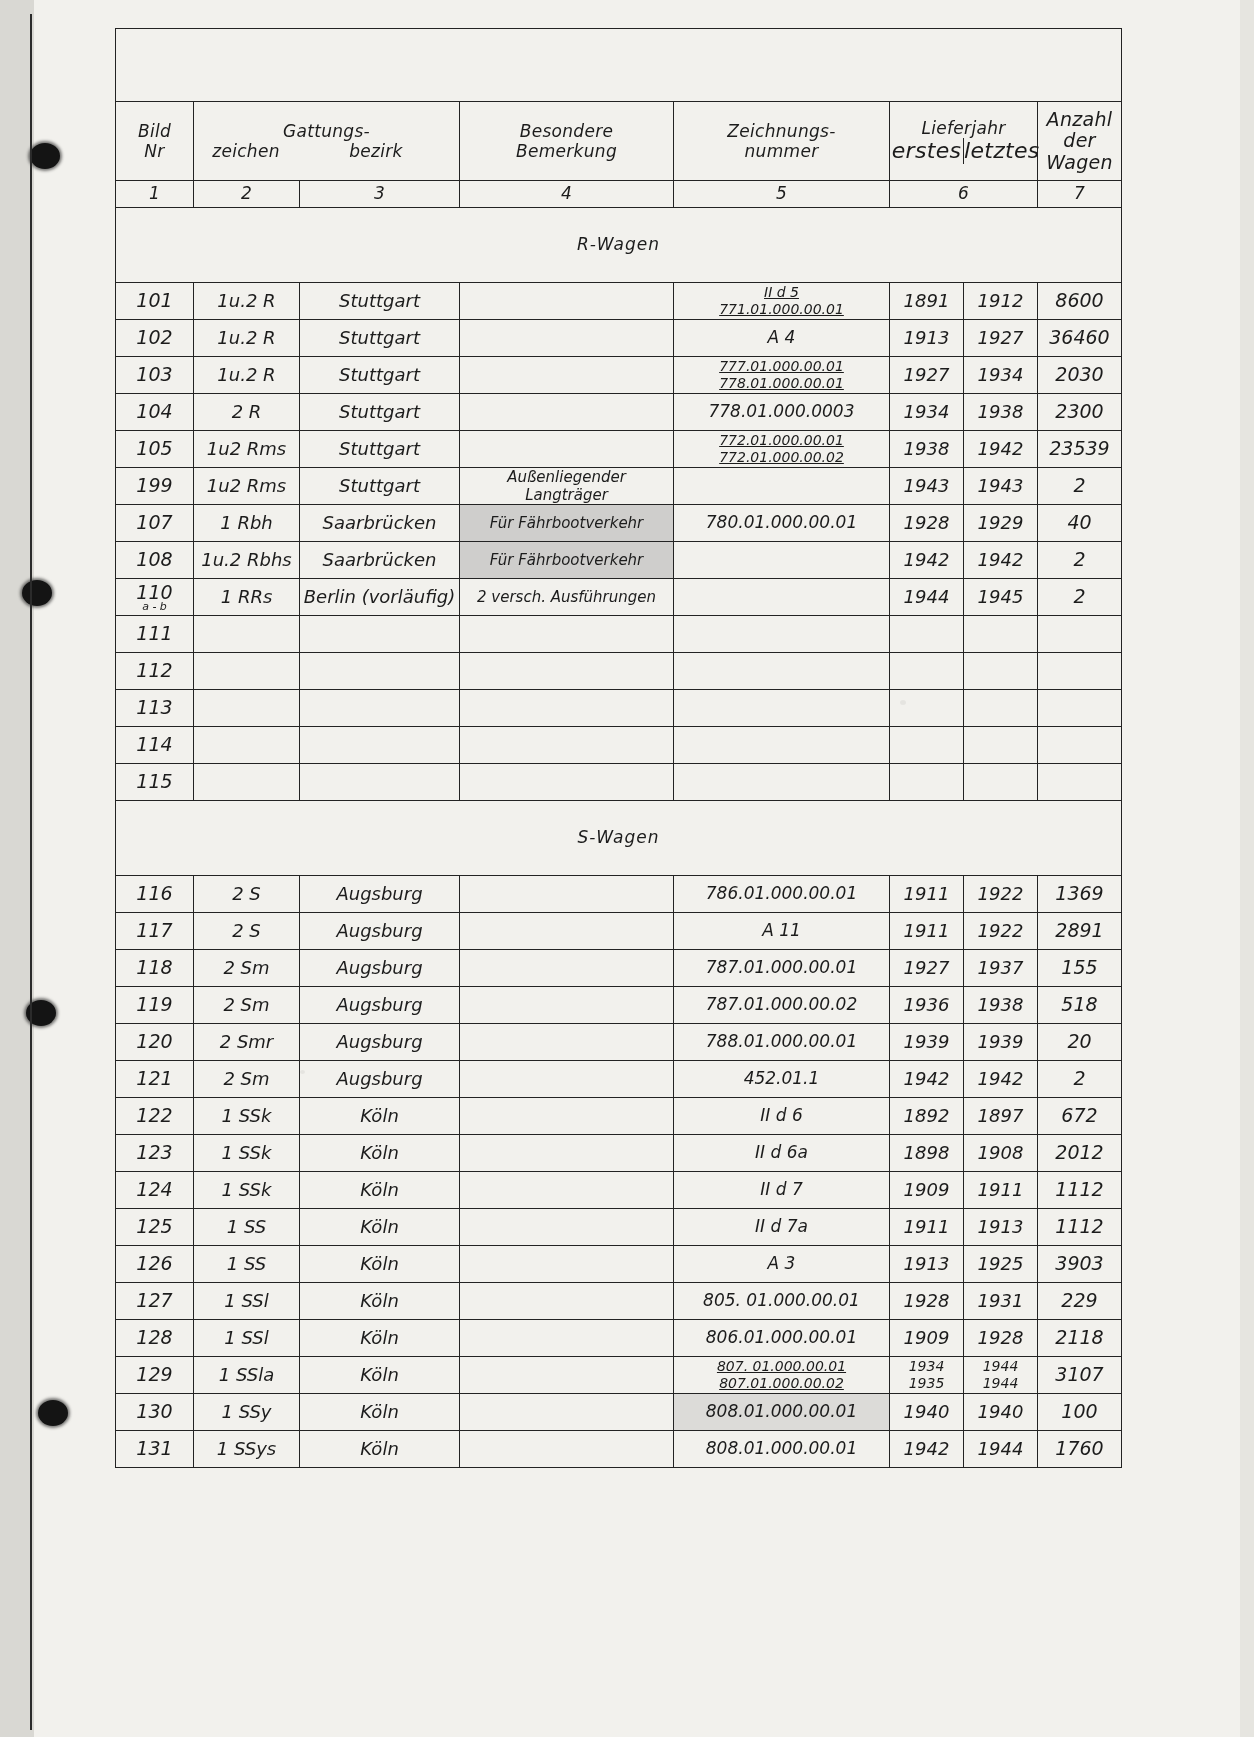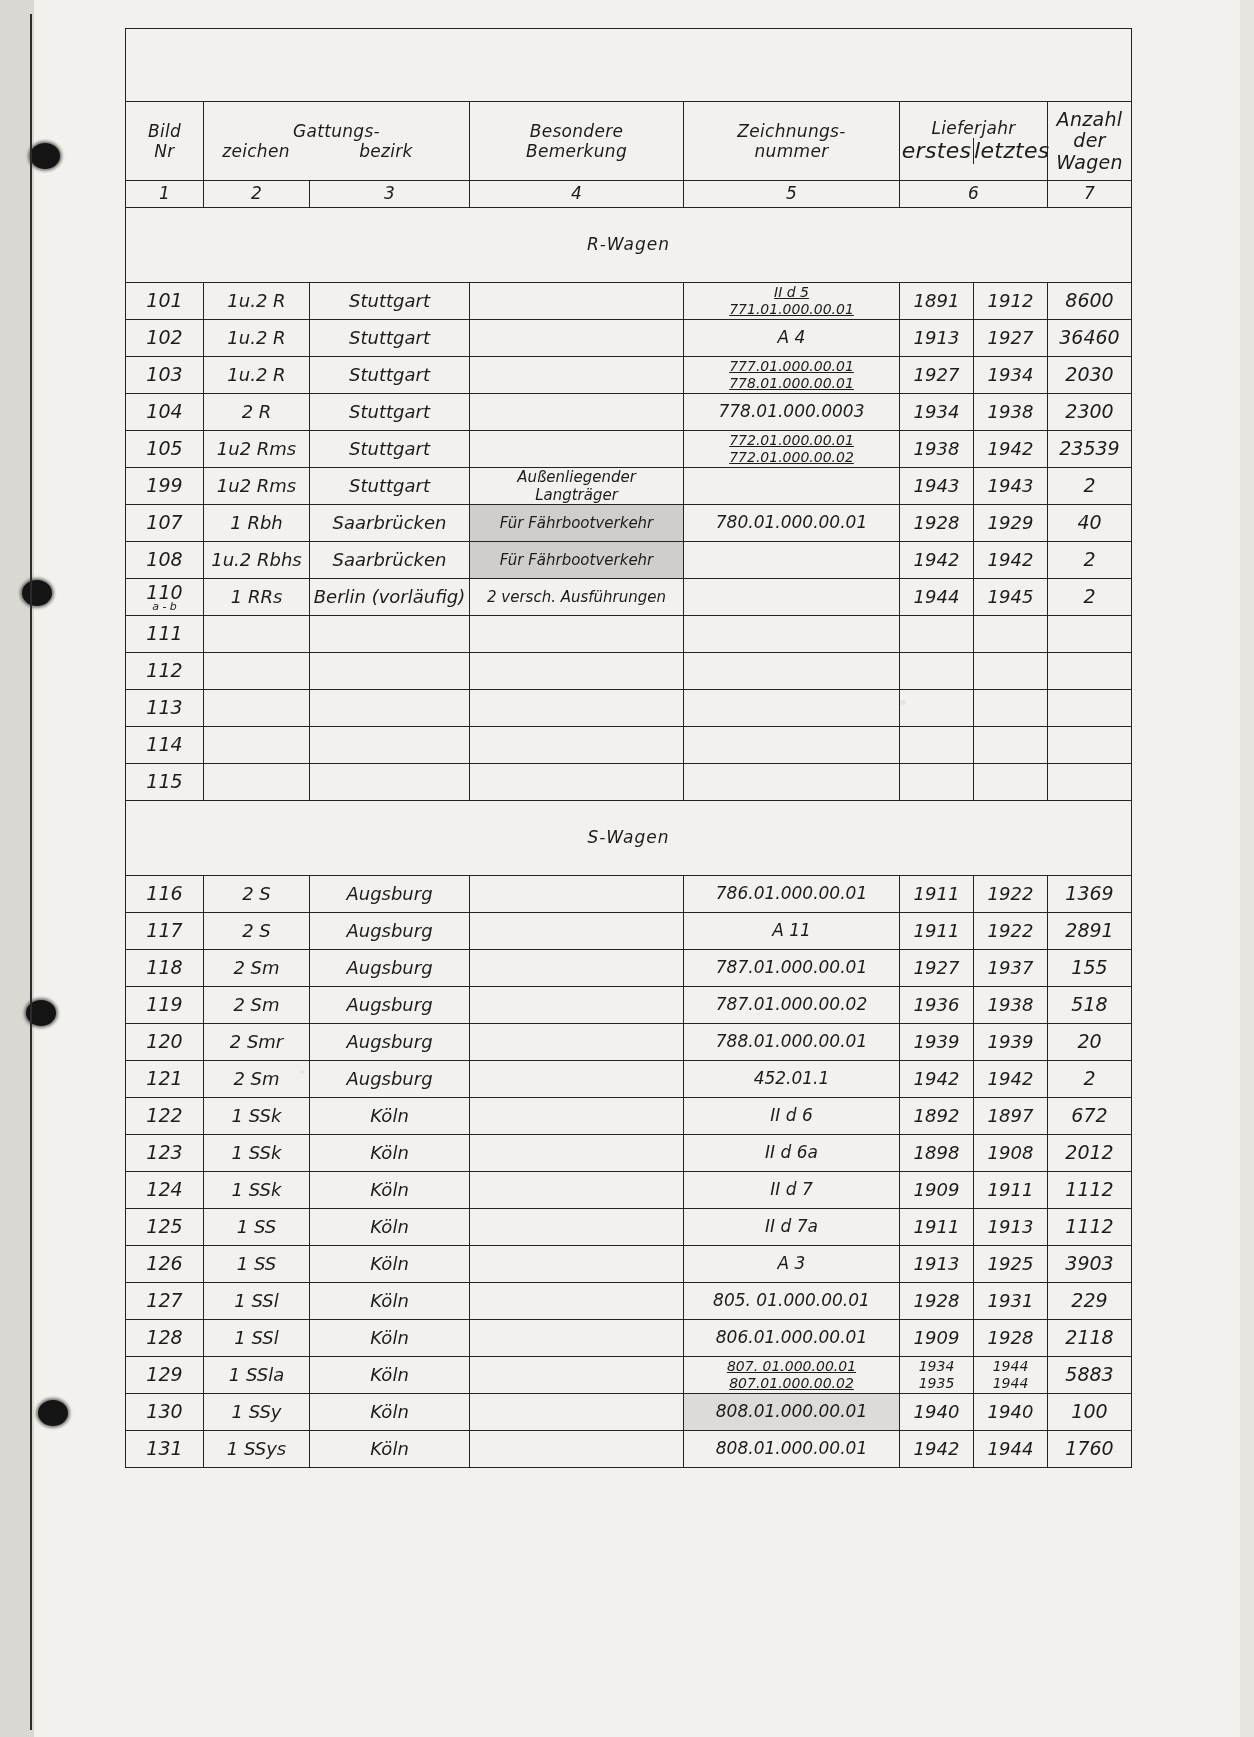--- a/index.html
+++ b/index.html
@@ -55,21 +55,21 @@
     top: 14px;
     width: 1196px;
     height: 1716px;
     border-left: 2px solid #2b2b2b;
     box-sizing: border-box;
   }
 
   
   #tablewrap {
     position: absolute;
-    left: 125px;
+    left: 115px;
     top: 28px;
     width: 1006px;
   }
   table.reg {
     border-collapse: collapse;
     width: 1006px;
     table-layout: fixed;
     color: #1c1c1c;
   }
   table.reg td, table.reg th {
@@ -558,21 +558,21 @@
                 <div>1934</div>
                 <div>1935</div>
               </div>
             </td>
             <td class="yr">
               <div class="two">
                 <div>1944</div>
                 <div>1944</div>
               </div>
             </td>
-            <td class="anz">5883</td>
+            <td class="anz">3107</td>
           </tr>
           <tr class="data">
             <td class="bild">130</td>
             <td class="gz">1 SSy</td>
             <td class="bez">Köln</td>
             <td class="bem"></td>
             <td class="zn mark-light">808.01.000.00.01</td>
             <td class="yr">1940</td>
             <td class="yr">1940</td>
             <td class="anz">100</td>

